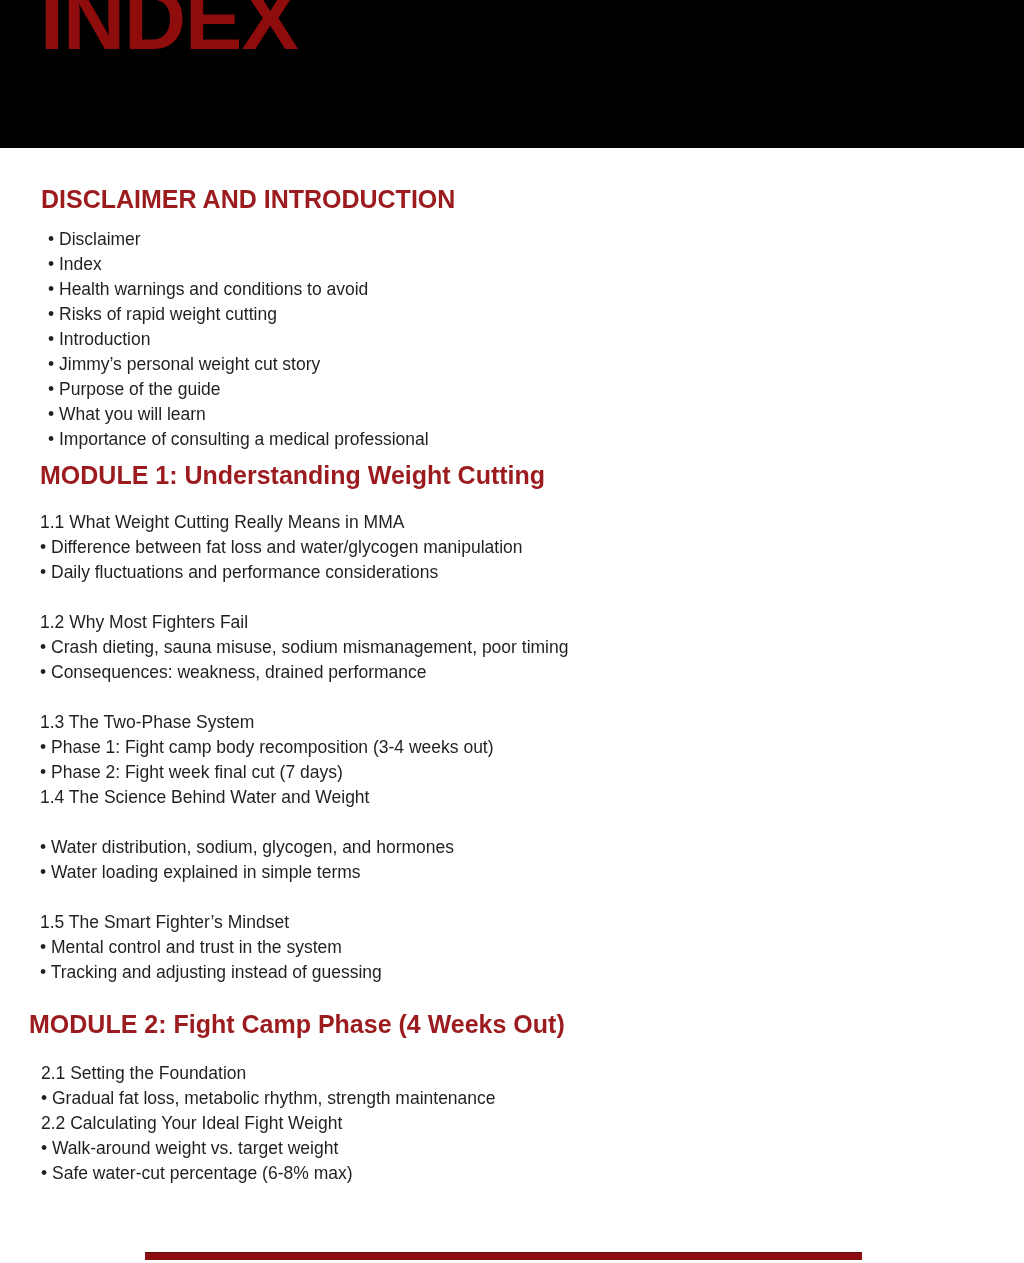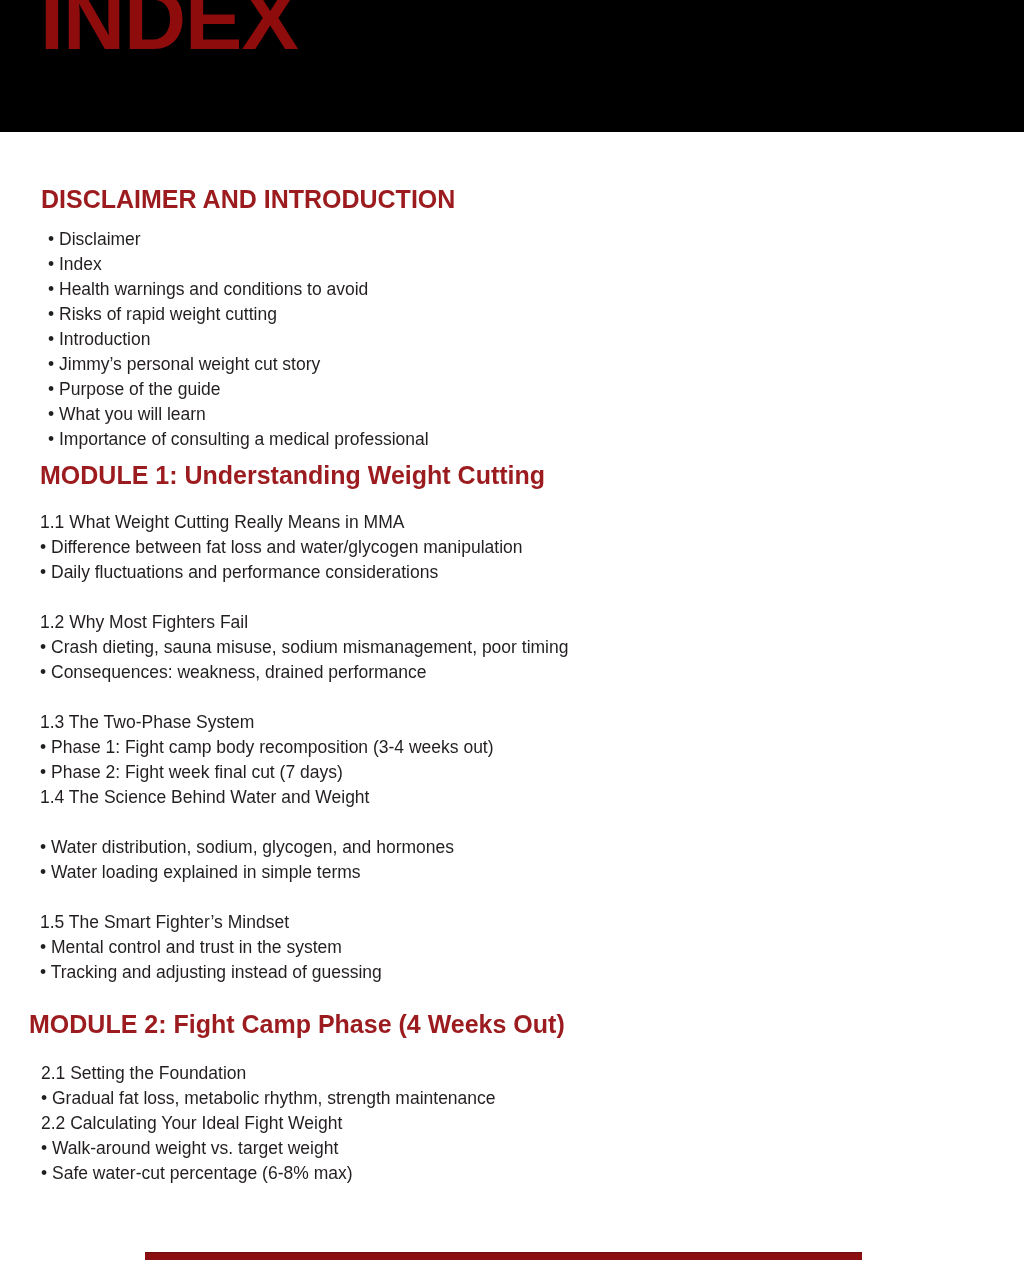--- a/index.html
+++ b/index.html
@@ -15,21 +15,21 @@
     overflow: hidden;
     position: relative;
   }
 
   
   .header-band {
     position: absolute;
     top: 0;
     left: 0;
     width: 1024px;
-    height: 132px;
+    height: 148px;
     background: #000000;
     overflow: hidden;
   }
   .header-title {
     position: absolute;
     left: 40px;
     top: -24px;
     font-size: 86px;
     line-height: 1;
     font-weight: 700;

